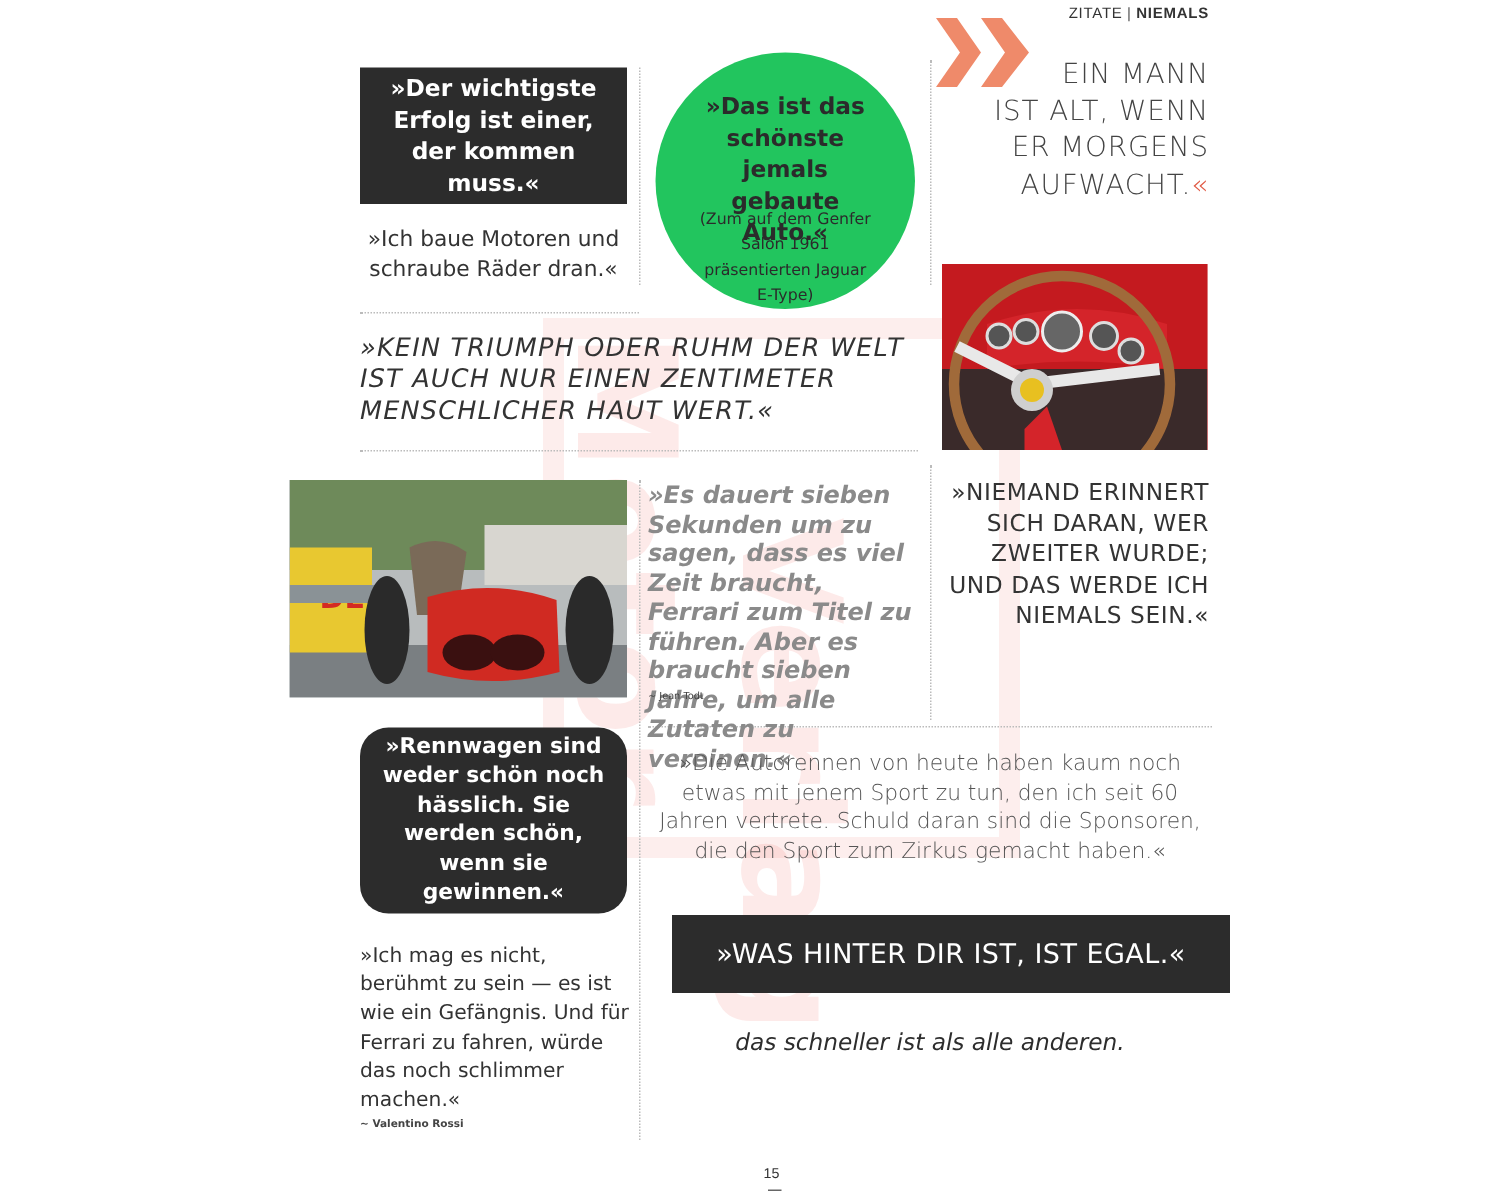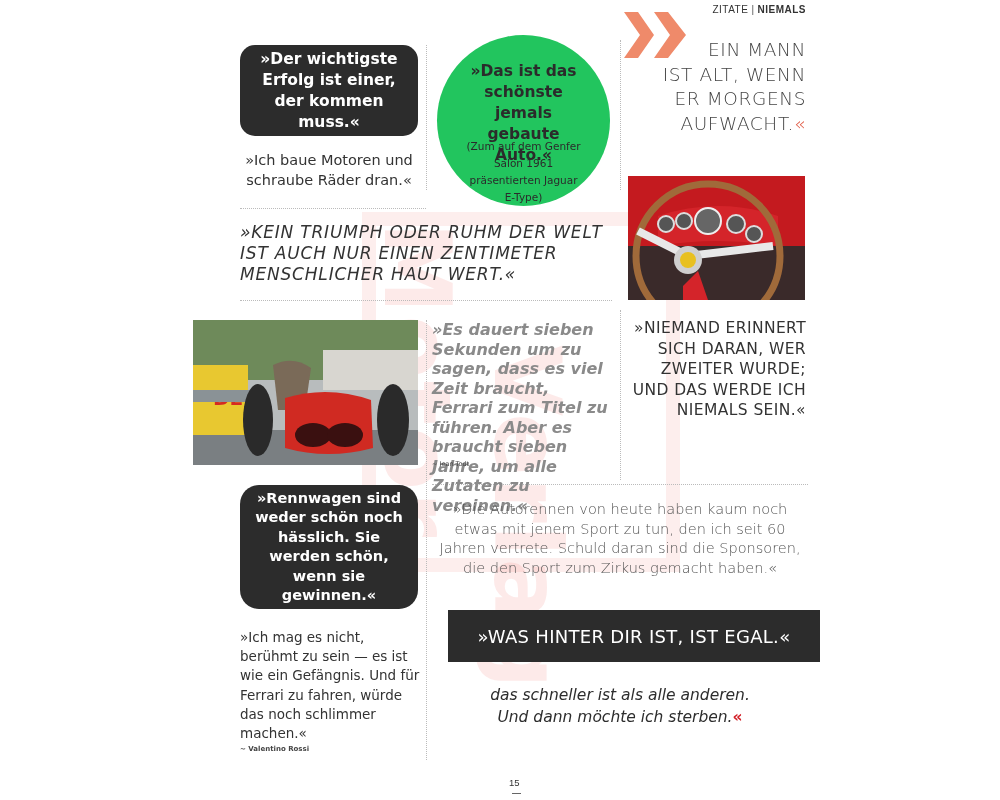--- a/index.html
+++ b/index.html
@@ -30,21 +30,21 @@
   .vdiv { position: absolute; width: 0; border-left: 1px dotted #bbb; }
   .hdiv { position: absolute; height: 0; border-top: 1px dotted #bbb; }
 
   
   .dark-box {
     position: absolute; background: #2c2c2c; color: #fff;
     display: flex; align-items: center; justify-content: center; text-align: center;
     font-family: "DejaVu Sans", sans-serif; font-weight: bold;
   }
 
-  .q1 { left: 240px; top: 45px; width: 178px; height: 91px; font-size: 15.5px; line-height: 21px; padding: 0 8px; border-radius: 15px; }
+  .q1 { left: 240px; top: 45px; width: 178px; height: 91px; font-size: 15.5px; line-height: 21px; padding: 0 8px; }
   .q2-text { position: absolute; left: 236px; top: 150px; width: 186px; text-align: center; font-size: 14.5px; line-height: 20px; color: #333; font-family: "DejaVu Sans", sans-serif; }
 
   .circle {
     position: absolute; left: 437px; top: 35px; width: 173px; height: 171px; border-radius: 50%;
     background: #22c55e; text-align: center;
   }
   .circle .title { position: absolute; left: 0; right: 0; top: 26px; font-weight: bold; font-size: 15.5px; line-height: 21px; color: #2b2b2b; }
   .circle .sub { position: absolute; left: 0; right: 0; top: 103px; font-size: 10.5px; line-height: 17px; color: #2b2b2b; }
 
   .chevrons { position: absolute; left: 624px; top: 12px; width: 64px; height: 46px; }
@@ -192,20 +192,19 @@
 </div>
 
 <div class="autorennen">»Die Autorennen von heute haben kaum noch etwas mit jenem Sport zu tun, den ich seit 60 Jahren vertrete. Schuld daran sind die Sponsoren, die den Sport zum Zirkus gemacht haben.«</div>
 
 <div class="dark-box egal">
   <span>»WAS HINTER DIR IST, IST EGAL.«</span>
 </div>
 
 <div class="final">
   <div>das schneller ist als alle anderen.</div>
-  <div><span>Und dann möchte ich sterben.</span><span class="red">«</span></div>
 </div>
 
 <div class="rossi">»Ich mag es nicht, berühmt zu sein — es ist wie ein Gefängnis. Und für Ferrari zu fahren, würde das noch schlimmer machen.«</div>
 <div class="rossi-attr">~ Valentino Rossi</div>
 
 <div class="page-number">15</div>
 <div class="page-underline"></div>
 
 </body></html>

